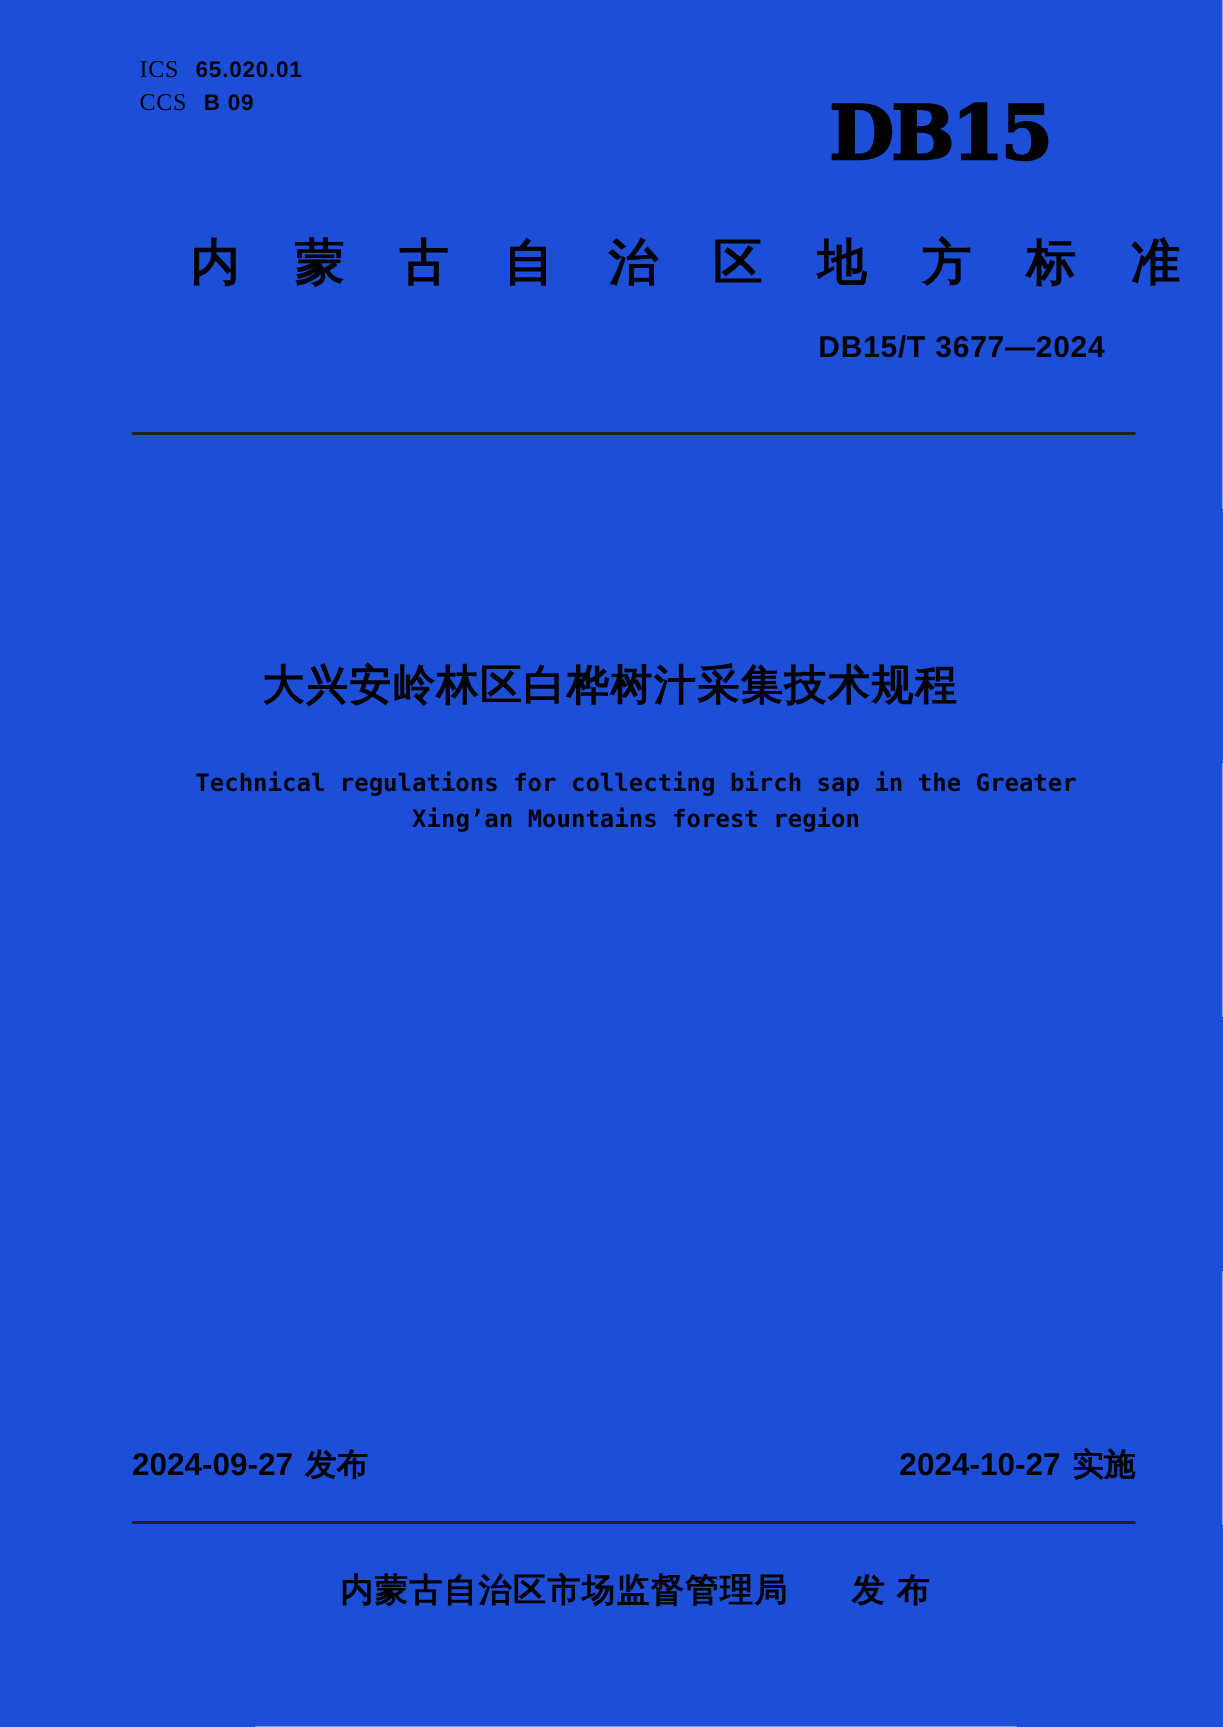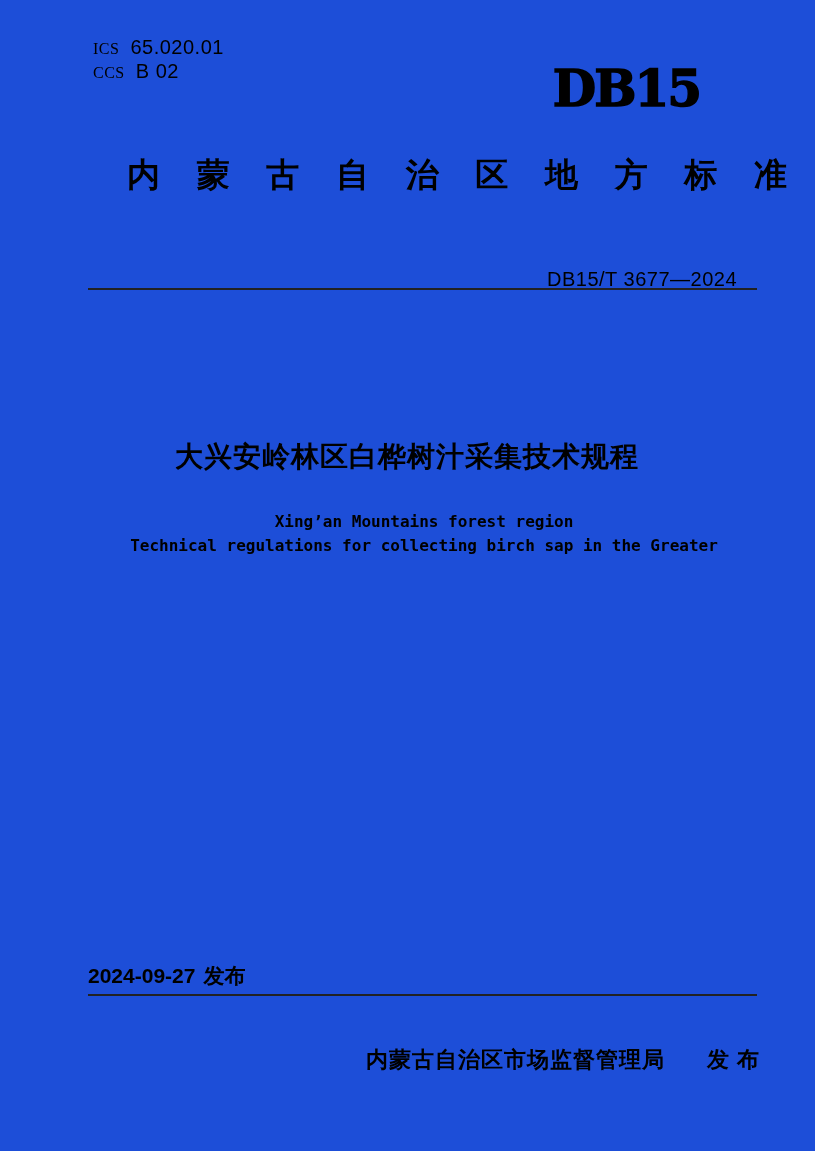--- a/index.html
+++ b/index.html
@@ -29,22 +29,22 @@
     align-items: baseline;
     gap: 11px;
     line-height: 22px;
   }
   .class-label {
     font-family: "Liberation Serif", serif;
     font-size: 16px;
     letter-spacing: 0.5px;
   }
   .class-value {
-    font-size: 20px;
-    font-weight: 400;
+    font-size: 15px;
+    font-weight: 700;
     letter-spacing: 0.5px;
   }
 
   
   .logo {
     position: absolute;
     top: 64px;
     right: 115px;
     font-family: "DejaVu Serif", serif;
     font-size: 50px;
@@ -67,23 +67,22 @@
     text-align-last: justify;
     margin-left: 39px;
   }
 
   
   .std-code {
     position: absolute;
     top: 221px;
     right: 78px;
     font-size: 20px;
-    font-weight: 400;
+    font-weight: 700;
     letter-spacing: 0.5px;
-    margin-top: 47px;
   }
 
   .rule-top {
     position: absolute;
     left: 88px;
     top: 288px;
     width: 669px;
     height: 2px;
     background: #222222;
   }
@@ -116,75 +115,78 @@
   .dates-row {
     position: absolute;
     left: 88px;
     top: 962px;
     width: 669px;
     display: flex;
     justify-content: space-between;
     align-items: flex-end;
     font-size: 21px;
     font-weight: 700;
-    padding-bottom: 4px;
+    padding-bottom: 24px;
     border-bottom: 2px solid #222222;
   }
   .date-label {
     margin-left: 8px;
   }
 
   .publisher-row {
     position: absolute;
     left: 88px;
     top: 1045px;
     width: 672px;
-    text-align: right;
+    text-align: center;
     font-size: 22px;
     font-weight: 700;
     letter-spacing: 1px;
   }
   .publish-action {
     margin-left: 42px;
   }
 </style>
 </head>
 <body>
 
 <div class="page">
 
   <div class="class-block">
     <div class="class-row">
       <span class="class-label">ICS</span>
       <span class="class-value">65.020.01</span>
     </div>
     <div class="class-row">
       <span class="class-label">CCS</span>
-      <span class="class-value">B 02</span>
+      <span class="class-value">B 09</span>
     </div>
   </div>
 
   <div class="logo">DB15</div>
 
   <div class="std-category">内 蒙 古 自 治 区 地 方 标 准</div>
 
   <div class="std-code">DB15/T 3677—2024</div>
 
   <div class="rule-top"></div>
 
   <div class="title-cn">大兴安岭林区白桦树汁采集技术规程</div>
 
   <div class="title-en">
+    <div>Technical regulations for collecting birch sap in the Greater</div>
     <div>Xing’an Mountains forest region</div>
-    <div>Technical regulations for collecting birch sap in the Greater</div>
   </div>
 
   <div class="dates-row">
     <div>
       <span>2024-09-27</span><span class="date-label">发布</span>
+    </div>
+    <div>
+      <span>2024-10-27</span><span class="date-label">实施</span>
     </div>
   </div>
 
   <div class="publisher-row">
     <span>内蒙古自治区市场监督管理局</span><span class="publish-action">发 布</span>
   </div>
 
 </div>
 
 </body></html>

